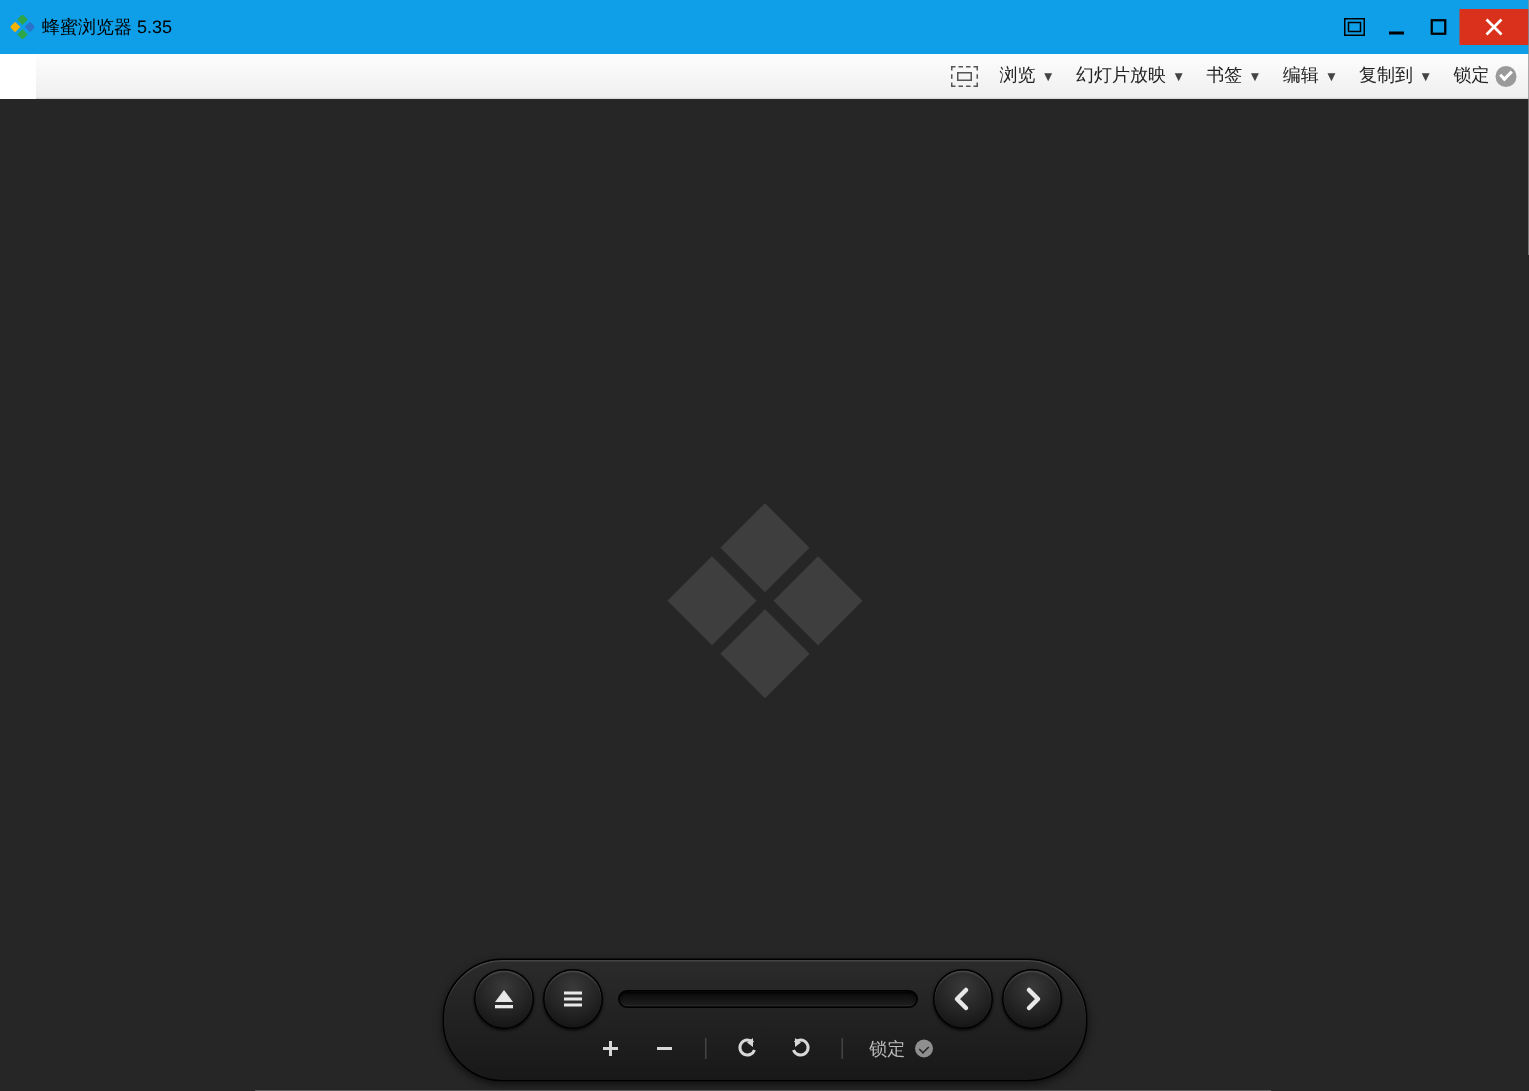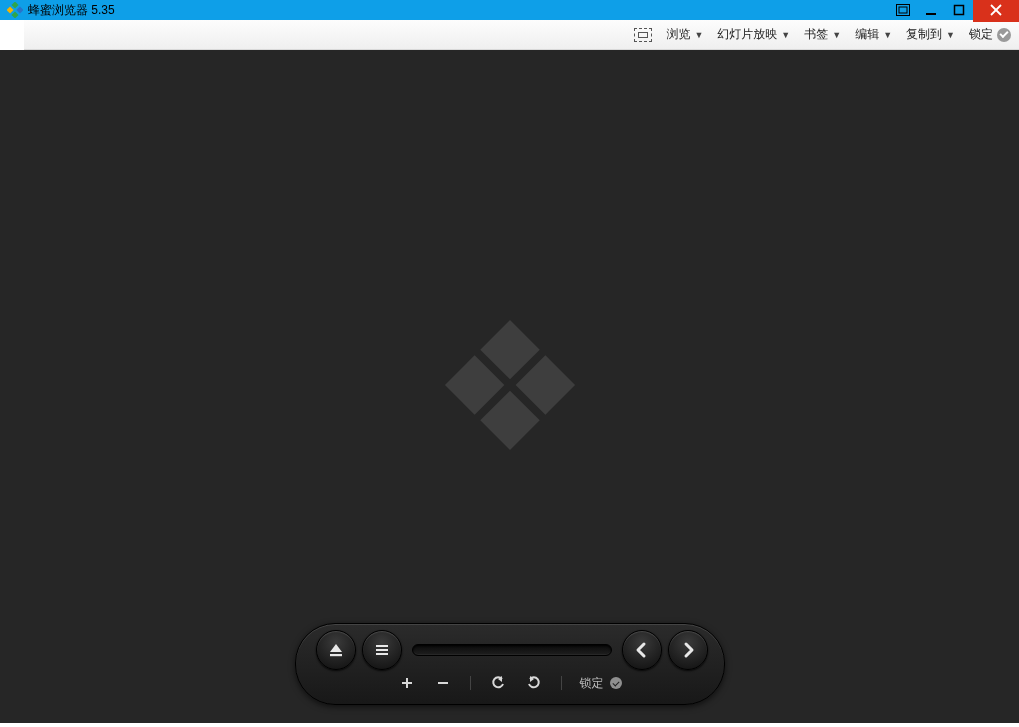--- a/index.html
+++ b/index.html
@@ -1,19 +1,19 @@
 <!DOCTYPE html>
 <html><head>
 <meta charset="utf-8">
 <style>
 * { margin: 0; padding: 0; box-sizing: border-box; font-family: "Microsoft YaHei", "SimSun", sans-serif; }
 html, body { width: 1019px; height: 727px; overflow: hidden; }
 
 
-.titlebar { height: 20px; background: #0e9fe8; display: flex; align-items: center; color: #000; font-size: 12px; }
+.titlebar { height: 36px; background: #0e9fe8; display: flex; align-items: center; color: #000; font-size: 12px; }
 .titlebar .app-icon { width: 18px; height: 18px; margin: 0 4px 0 6px; display: flex; align-items: center; justify-content: center; }
 .titlebar .title { flex: 0 0 auto; color: #000; font-size: 12px; }
 .titlebar .spacer { flex: 1 1 auto; }
 .winbtn { height: 24px; display: flex; align-items: center; justify-content: center; cursor: pointer; }
 .winbtn.narrow { width: 28px; }
 .winbtn.wide { width: 46px; }
 .winbtn.close { background: #d9311b; }
 .winbtn svg { display: block; }
 
 

